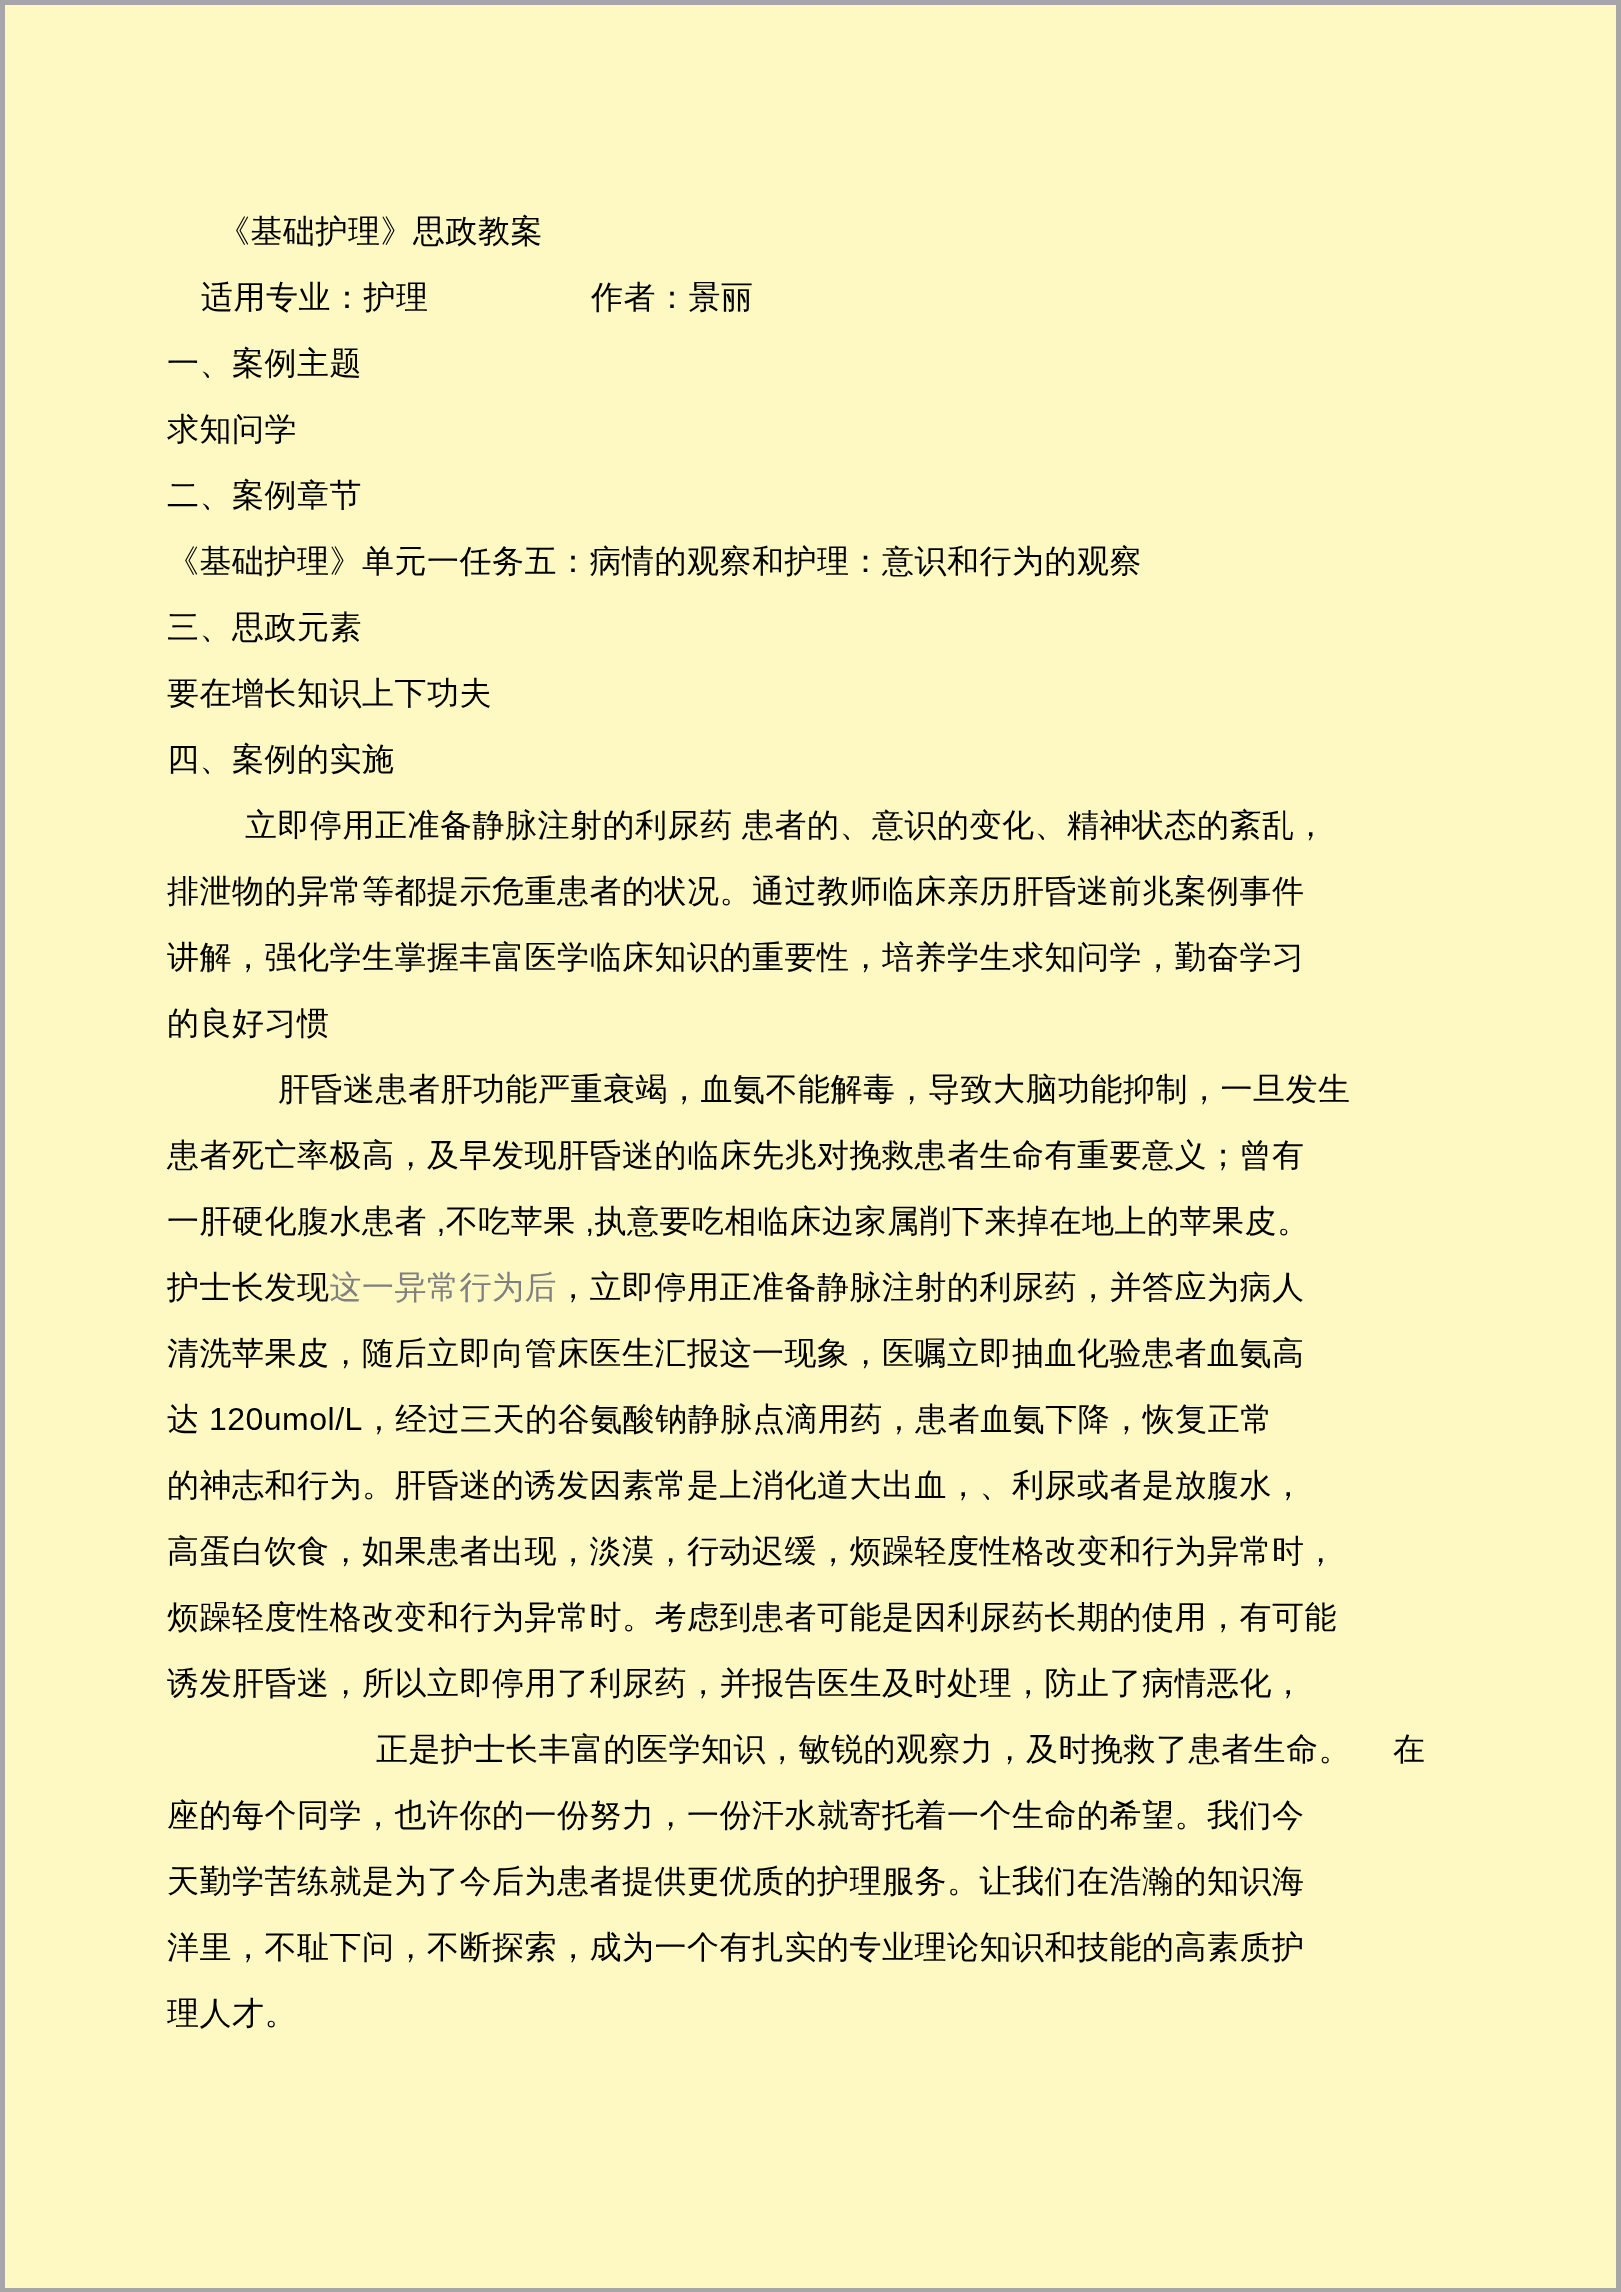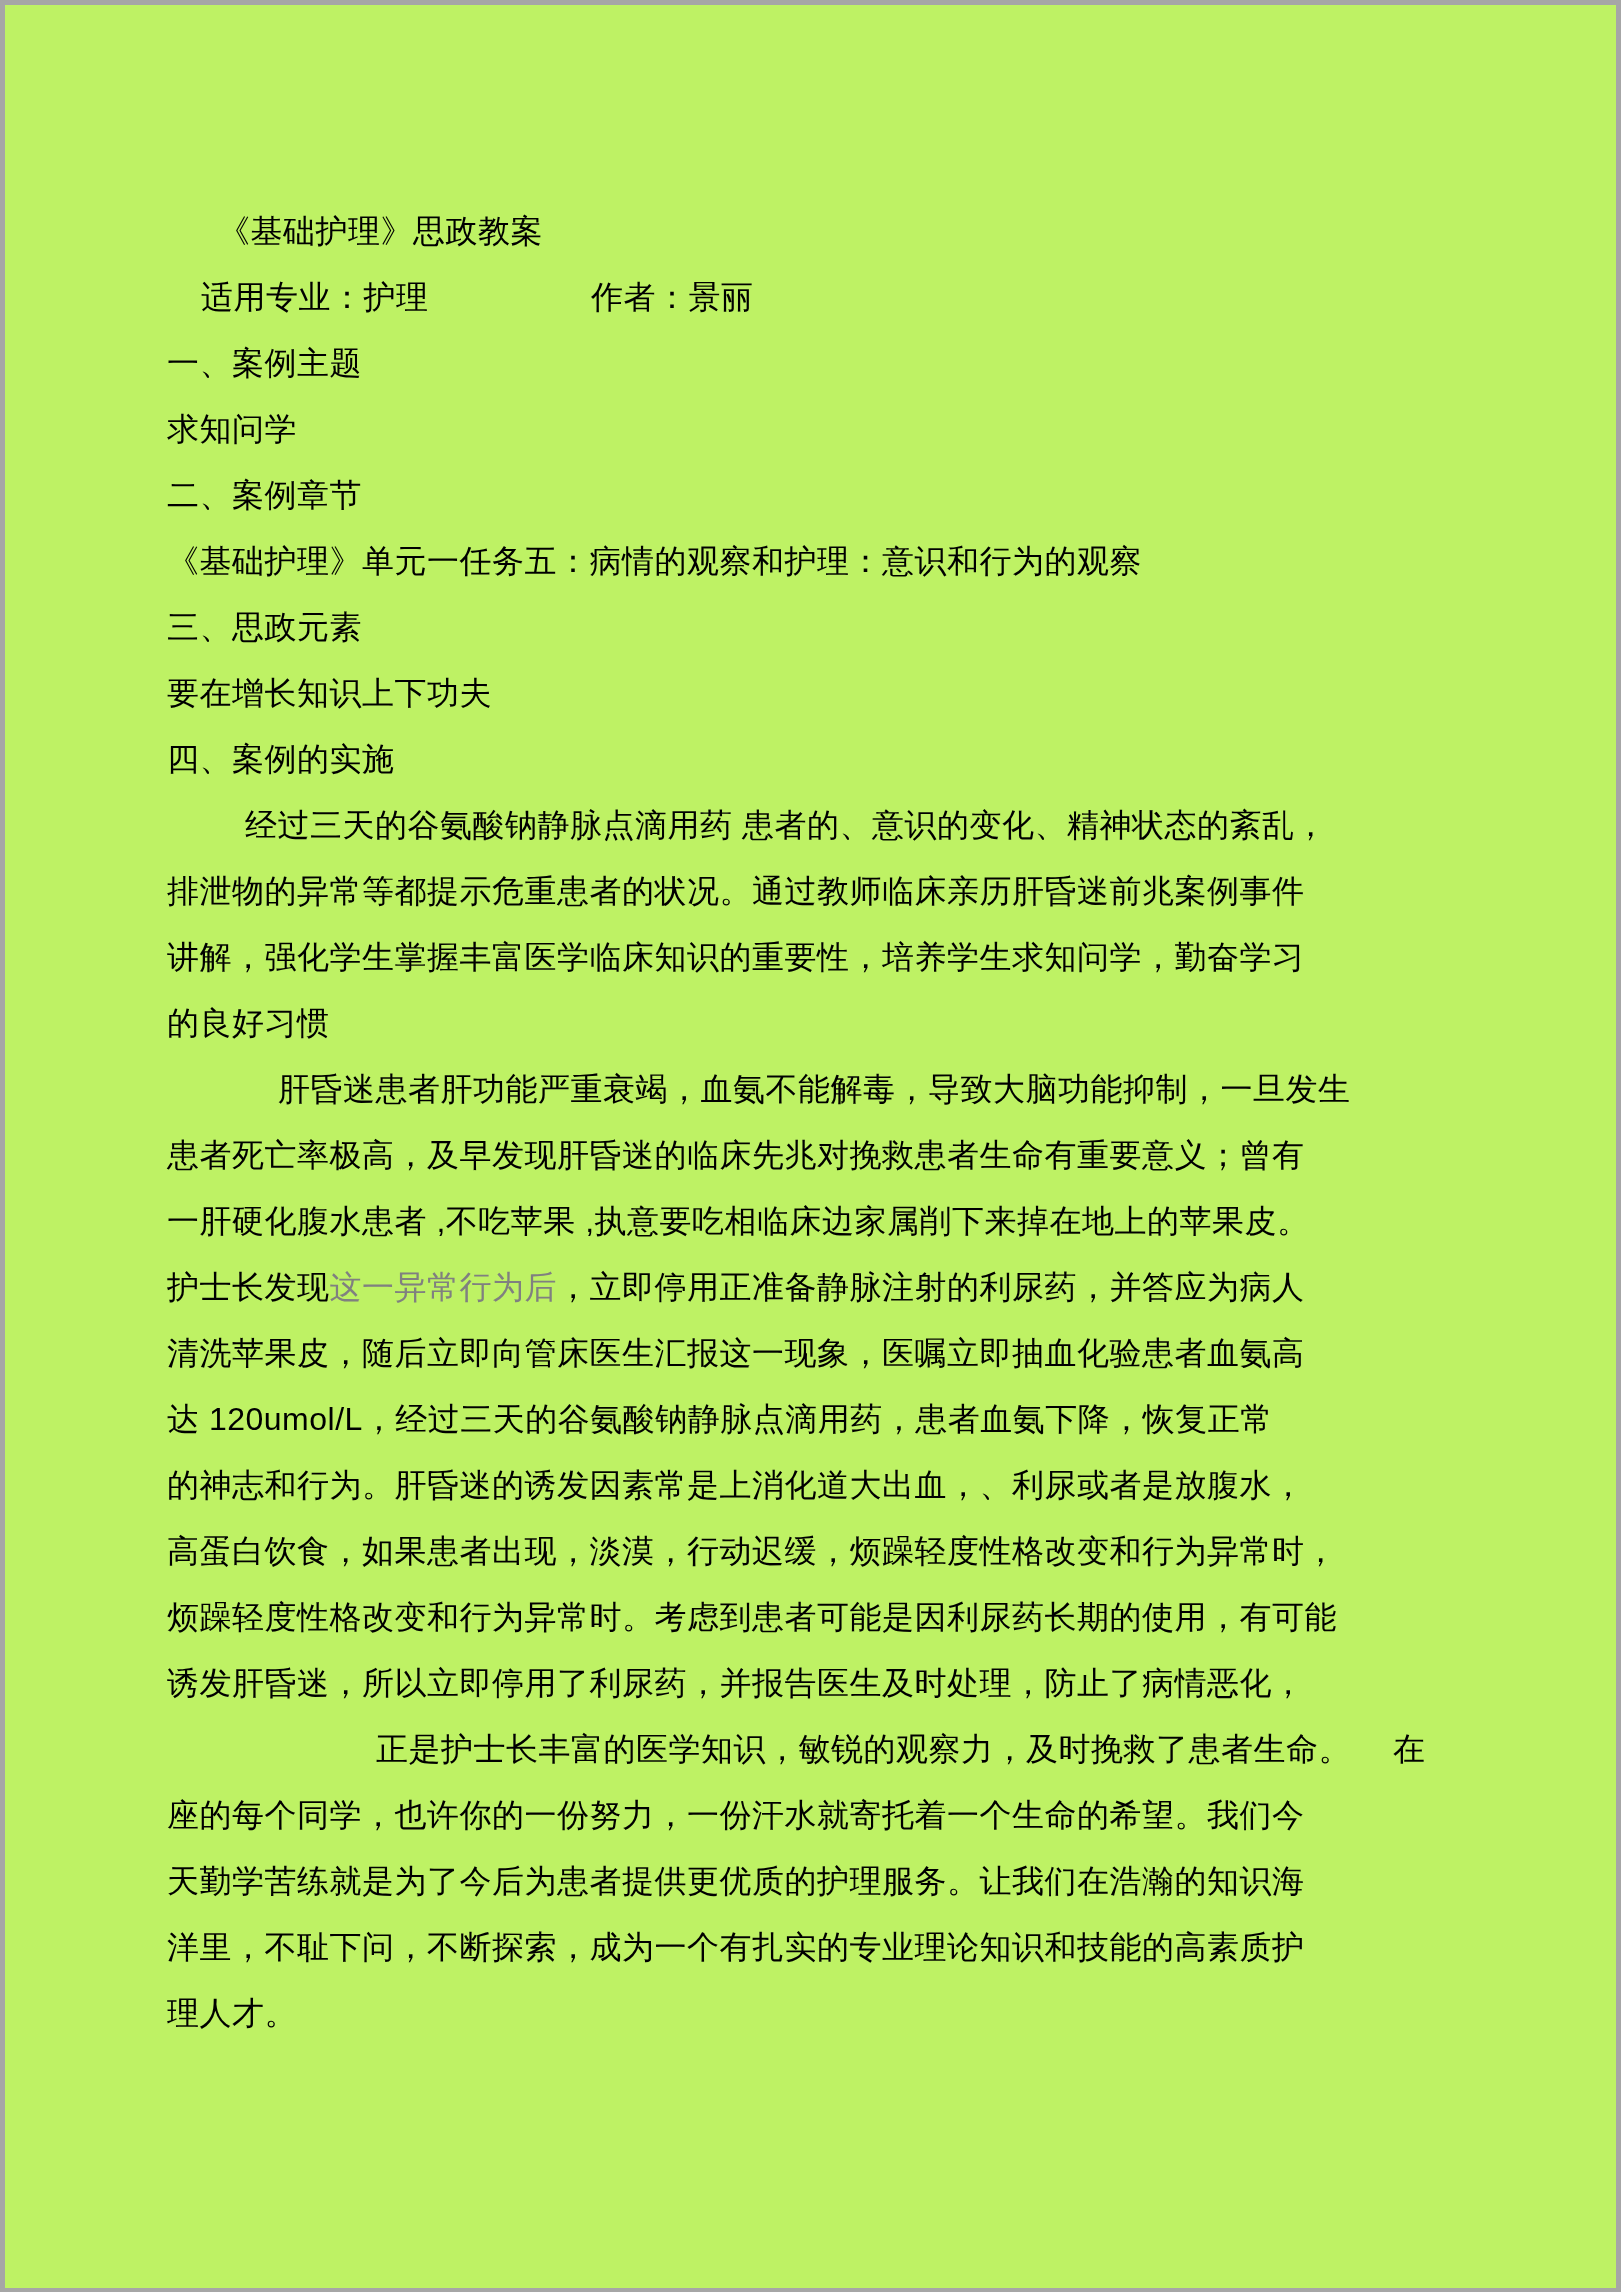--- a/index.html
+++ b/index.html
@@ -5,21 +5,21 @@
   html, body {
     margin: 0;
     padding: 0;
     background: #ffffff;
     font-family: "Liberation Sans", "DejaVu Sans", sans-serif;
   }
   .page {
     position: relative;
     width: 1621px;
     height: 2293px;
-    background: #bef264;
+    background: #fef9c3;
     box-sizing: border-box;
     overflow: hidden;
   }
   .page-frame {
     position: absolute;
     inset: 0;
     border: 5.9px solid #a6a6a6;
     box-sizing: border-box;
     pointer-events: none;
   }
@@ -49,21 +49,21 @@
   <div class="content" id="doc-lines">
       <div class="line" style="padding-left: 51px;"><span>《基础护理》思政教案</span></div>
       <div class="line" style="padding-left: 34px;"><span>适用专业：护理　　　　　作者：景丽</span></div>
       <div class="line"><span>一、案例主题</span></div>
       <div class="line"><span>求知问学</span></div>
       <div class="line"><span>二、案例章节</span></div>
       <div class="line"><span>《基础护理》单元一任务五：病情的观察和护理：意识和行为的观察</span></div>
       <div class="line"><span>三、思政元素</span></div>
       <div class="line"><span>要在增长知识上下功夫</span></div>
       <div class="line"><span>四、案例的实施</span></div>
-      <div class="line" style="padding-left: 78px;"><span>经过三天的谷氨酸钠静脉点滴用药 患者的、意识的变化、精神状态的紊乱，</span></div>
+      <div class="line" style="padding-left: 78px;"><span>立即停用正准备静脉注射的利尿药 患者的、意识的变化、精神状态的紊乱，</span></div>
       <div class="line"><span>排泄物的异常等都提示危重患者的状况。通过教师临床亲历肝昏迷前兆案例事件</span></div>
       <div class="line"><span>讲解，强化学生掌握丰富医学临床知识的重要性，培养学生求知问学，勤奋学习</span></div>
       <div class="line"><span>的良好习惯</span></div>
       <div class="line" style="padding-left: 111px; align-items: center;"><span>肝昏迷患者肝功能严重衰竭，血氨不能解毒，导致大脑功能抑制，一旦发生</span></div>
       <div class="line"><span>患者死亡率极高，及早发现肝昏迷的临床先兆对挽救患者生命有重要意义；曾有</span></div>
       <div class="line"><span>一肝硬化腹水患者 ,不吃苹果 ,执意要吃相临床边家属削下来掉在地上的苹果皮。</span></div>
       <div class="line"><span>护士长发现</span><span class="seg-muted">这一异常行为后</span><span>，立即停用正准备静脉注射的利尿药，并答应为病人</span></div>
       <div class="line"><span>清洗苹果皮，随后立即向管床医生汇报这一现象，医嘱立即抽血化验患者血氨高</span></div>
       <div class="line"><span>达 120umol/L，经过三天的谷氨酸钠静脉点滴用药，患者血氨下降，恢复正常</span></div>
       <div class="line"><span>的神志和行为。肝昏迷的诱发因素常是上消化道大出血，、利尿或者是放腹水，</span></div>

